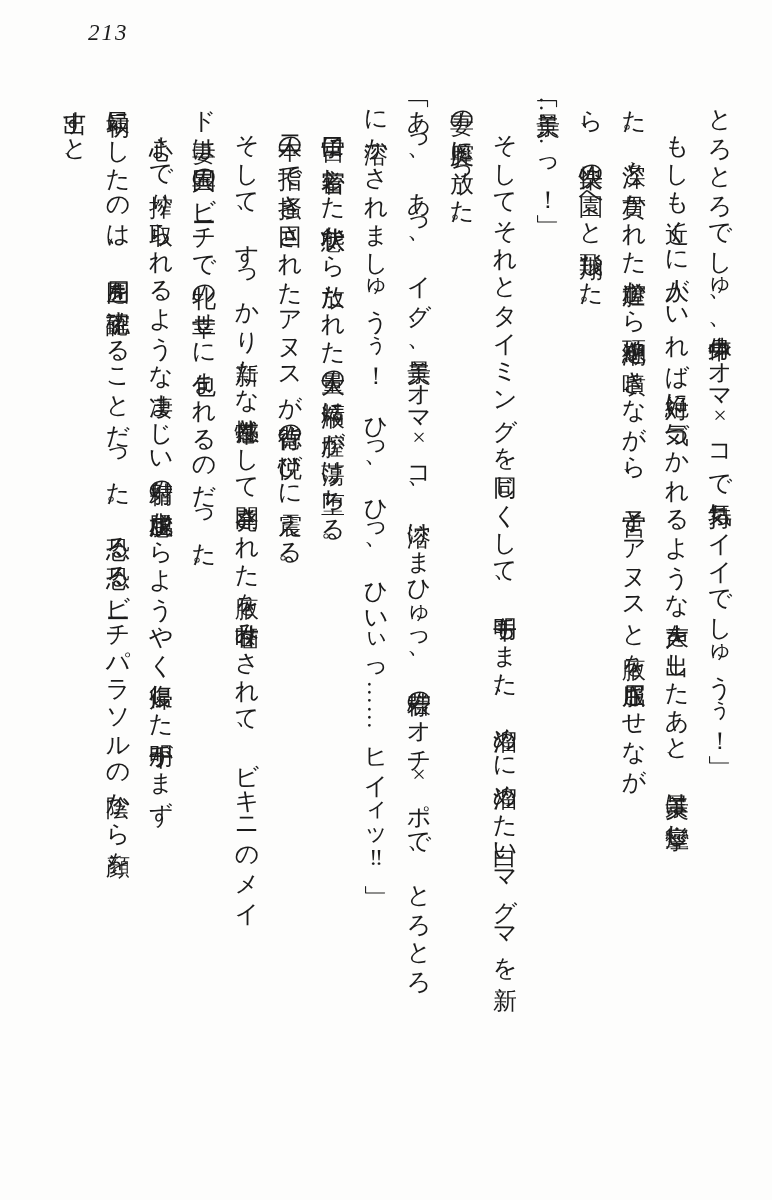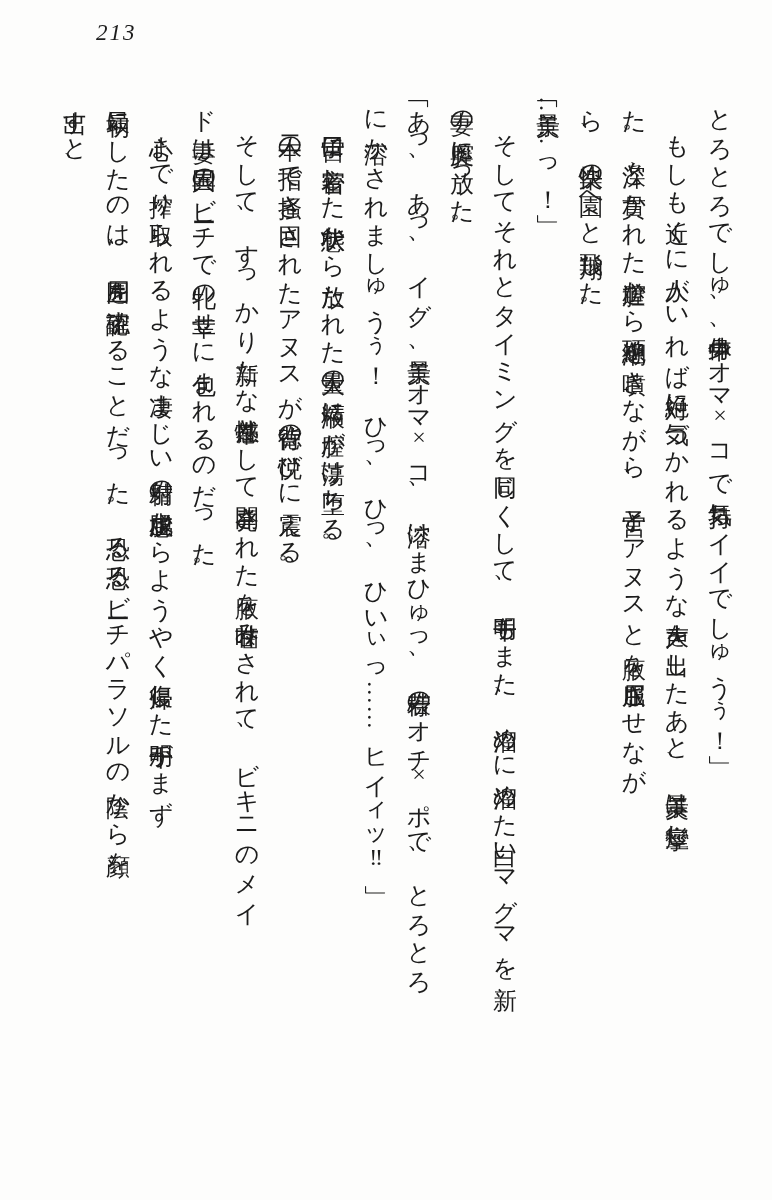--- a/index.html
+++ b/index.html
@@ -12,21 +12,21 @@
     width: 772px;
     height: 1200px;
     background: #fdfdfc;
     overflow: hidden;
     font-family: "Liberation Serif", "DejaVu Serif", serif;
     color: #1c1c1c;
   }
   .page-number {
     position: absolute;
     top: 20px;
-    left: 96px;
+    left: 88px;
     font-size: 23px;
     font-style: italic;
     letter-spacing: 2px;
     color: #1c1c1c;
   }
   .text-block {
     position: absolute;
     top: 93px;
     right: 31px;
     height: 995px;

